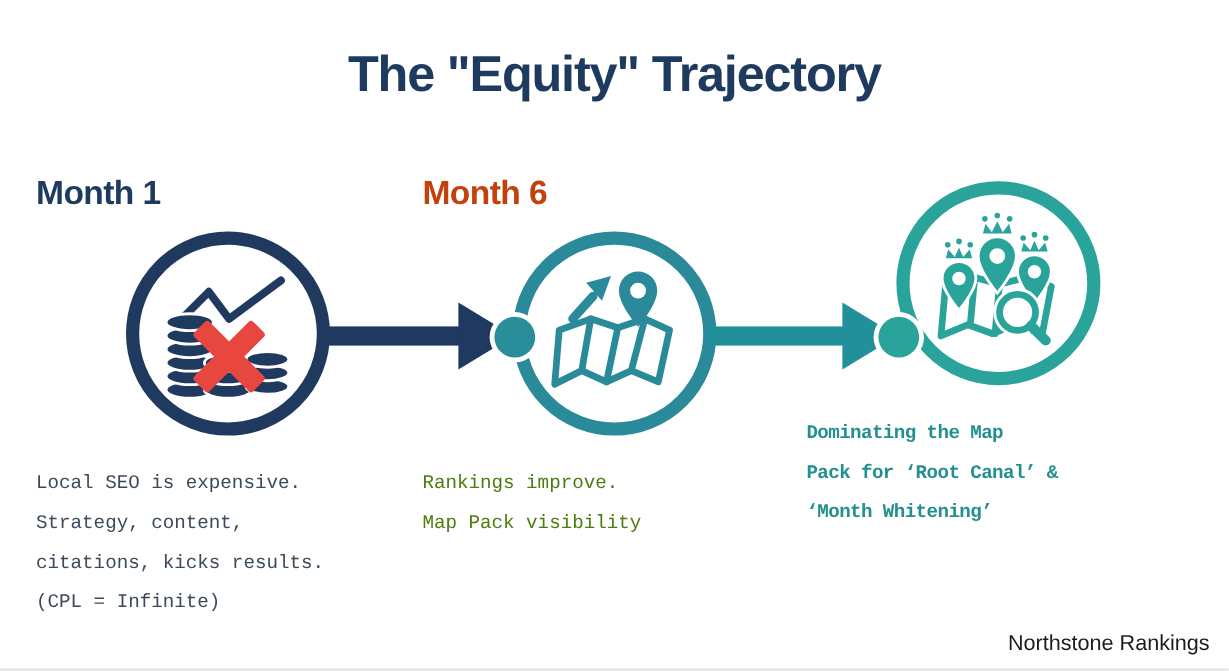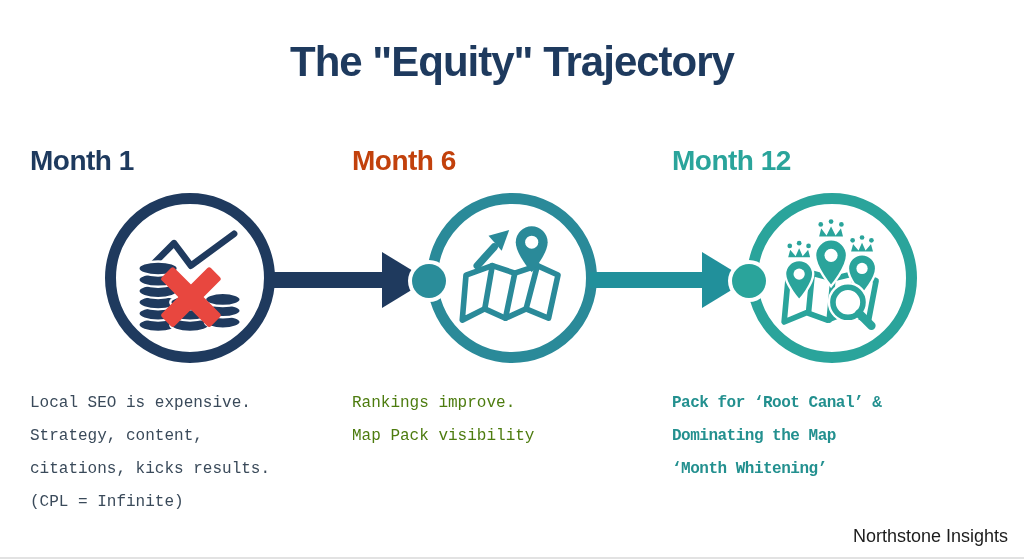--- a/index.html
+++ b/index.html
@@ -150,21 +150,20 @@
         </svg>
       </span>
     </div>
     <div class="stage-desc">
       <div>Rankings improve.</div>
       <div>Map Pack visibility</div>
     </div>
   </div>
 
   <div class="stage stage-3">
-    <div class="stage-label">Month 12</div>
     <div class="ring">
       <span>
         <svg width="122" height="122" viewBox="0 0 130 130">
           <g stroke="#2aa49b" stroke-width="6" fill="none" stroke-linejoin="round" stroke-linecap="round">
             <path d="M18 70 L44 62 L66 68 L90 62 L112 70 L104 112 L80 104 L60 112 L38 104 L14 114 Z"></path>
             <path d="M44 62 L40 104"></path>
             <path d="M66 68 L62 112"></path>
             <path d="M90 62 L84 104"></path>
           </g>
 
@@ -197,33 +196,33 @@
 
           <g>
             <circle cx="82" cy="93" r="16" fill="#ffffff" stroke="#ffffff" stroke-width="11"></circle>
             <circle cx="82" cy="93" r="16" fill="#ffffff" stroke="#2aa49b" stroke-width="6"></circle>
             <line x1="94" y1="105" x2="107" y2="118" stroke="#2aa49b" stroke-width="9" stroke-linecap="round"></line>
           </g>
         </svg>
       </span>
     </div>
     <div class="stage-desc">
+      <div>Dominating the Map</div>
       <div>Pack for ‘Root Canal’ &amp;</div>
-      <div>Dominating the Map</div>
       <div>‘Month Whitening’</div>
     </div>
   </div>
 
   <svg class="arrow arrow-1" viewBox="0 0 160 64">
     <rect x="0" y="24" width="118" height="16" fill="#1f3a5e"></rect>
     <polygon points="112,4 158,32 112,60" fill="#1f3a5e"></polygon>
   </svg>
   <svg class="arrow arrow-2" viewBox="0 0 160 64">
     <rect x="0" y="24" width="118" height="16" fill="#21909b"></rect>
     <polygon points="112,4 158,32 112,60" fill="#21909b"></polygon>
   </svg>
 
   <div class="node-dot dot-1"></div>
   <div class="node-dot dot-2"></div>
 
-  <div class="brand">Northstone Insights</div>
+  <div class="brand">Northstone Rankings</div>
 
 </div>
 
 </body></html>

